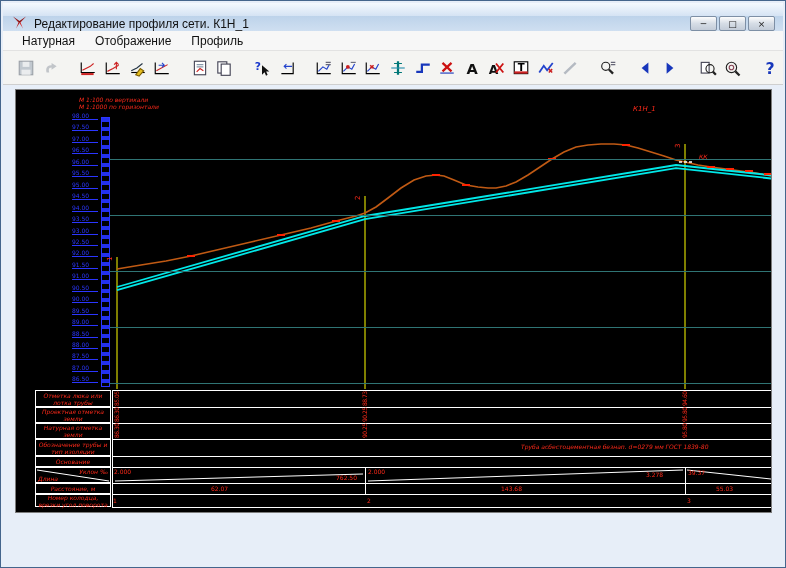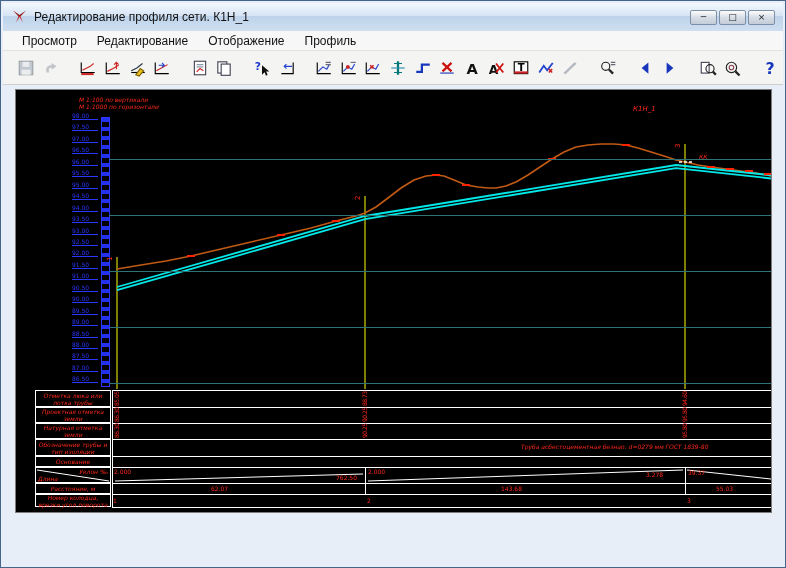--- a/index.html
+++ b/index.html
@@ -5,21 +5,21 @@
   html,body{margin:0;padding:0;background:#9db8d2;}
   *{box-sizing:border-box;}
   .window{
     position:relative;width:786px;height:568px;margin:0 auto;
     background:#e7eef8;border:1px solid #44658c;outline:1px solid #2a4058;
     font-family:"Liberation Sans",sans-serif;overflow:hidden;
   }
   .titlebar{
     position:absolute;top:2px;left:2px;right:2px;height:28px;
     background:linear-gradient(#f4f9fe,#d6e4f4 45%,#bdd3ea 46%,#cfdff1);
-    display:flex;align-items:center;padding:0 8px;
+    display:flex;align-items:flex-end;padding:0 8px;
   }
   .title-icon{width:17px;height:16px;margin-right:6px;flex:0 0 auto;}
   .title-text{font-size:12px;color:#111;white-space:nowrap;}
   .win-controls{margin-left:auto;display:flex;gap:2px;}
   .win-btn{
     width:27px;height:15px;border:1px solid #7d8fa5;border-radius:2px;
     background:linear-gradient(#fdfdfd,#d6dde6 50%,#c3ccd8);
     font-size:9px;line-height:12px;text-align:center;color:#222;
     font-family:"DejaVu Sans",sans-serif;cursor:default;padding:0;
   }
@@ -85,22 +85,21 @@
     </svg>
     <span class="title-text">Редактирование профиля сети. К1Н_1</span>
     <div class="win-controls">
       <button class="win-btn">─</button>
       <button class="win-btn">□</button>
       <button class="win-btn">×</button>
     </div>
   </div>
 
   <div class="menubar" id="menubar">
-      <div class="menu-item">Просмотр</div>
-      <div class="menu-item">Редактирование</div>
+      <div class="menu-item">Натурная</div>
       <div class="menu-item">Отображение</div>
       <div class="menu-item">Профиль</div>
     </div>
   <div class="toolbar" id="toolbar">
       <button class="tb-btn" style="opacity: 0.85;">
         <svg width="18" height="18" viewBox="0 0 16 16">
           <rect x="2" y="2" width="12" height="12" fill="#b9c1c9" stroke="#8d949c"></rect>
           <rect x="5" y="2.5" width="6" height="4.5" fill="#e9ebee"></rect>
           <rect x="4" y="9.5" width="8" height="4.5" fill="#e9ebee"></rect>
         </svg>

